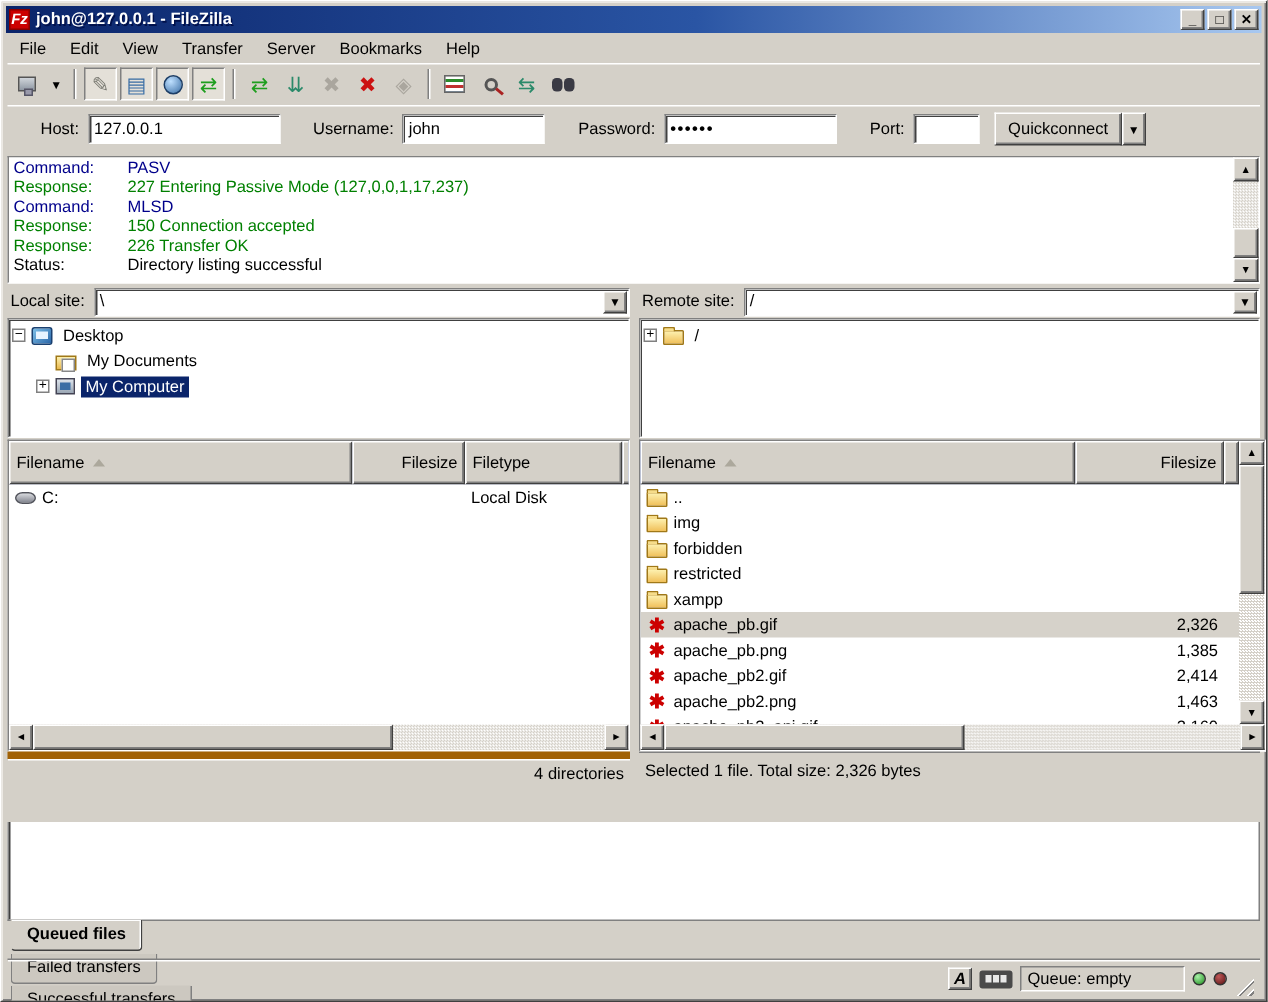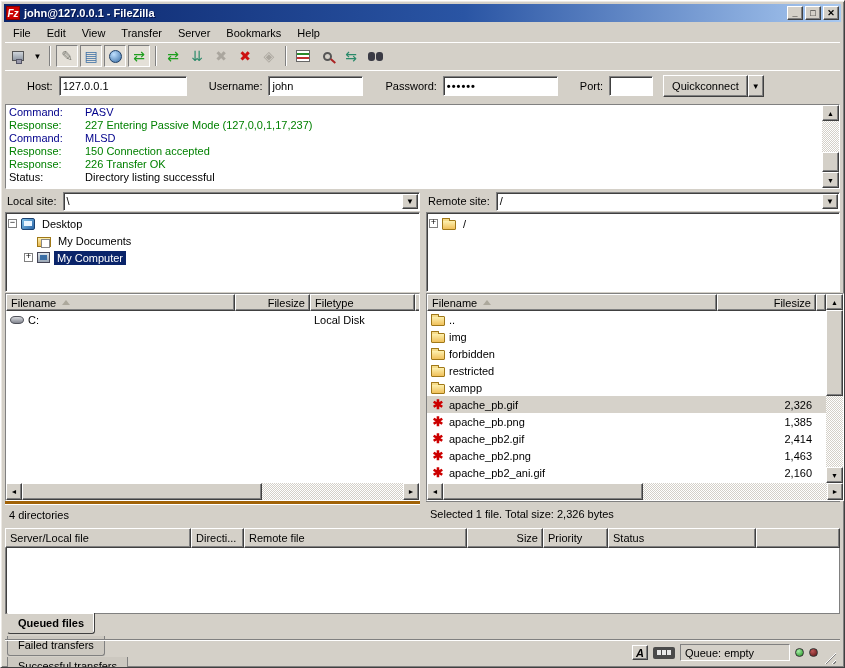--- a/index.html
+++ b/index.html
@@ -114,39 +114,39 @@
   .disk-ic { width:14px; height:8px; background:linear-gradient(#d8dade,#82858f); border:1px solid #50525a; border-radius:40%/55%; }
   .imgfile-ic { width:14px; height:13px; color:#cc0000; font-size:13px; line-height:13px; font-weight:bold; text-align:center; }
 
   
   .lists { position:absolute; left:4px; top:292px; right:4px; height:208px; display:flex; }
   .list-panel { display:flex; flex-direction:column; background:#fff; border:1px solid #808080; border-bottom-color:#fff; border-right-color:#fff; box-shadow: inset 1px 1px 0 #404040; }
   .lp-left { width:415px; flex:none; }
   .lp-right { flex:1; }
   .list-main { flex:1; display:flex; overflow:hidden; }
   .list-cols { flex:1; display:flex; flex-direction:column; overflow:hidden; }
-  .hdr-row { height:17px; flex:none; display:flex; background:#1d4ed8;text-align:right; }
+  .hdr-row { height:29px; flex:none; display:flex; background:#1d4ed8;text-align:right; }
   .hdr-cell { display:flex; align-items:center; padding:0 4px; overflow:hidden; white-space:nowrap; }
   .hdr-right { justify-content:flex-end; }
   .sort-asc { width:0; height:0; border-left:4px solid transparent; border-right:4px solid transparent;
     border-bottom:5px solid #aca89c; margin-left:6px; }
   .rows { flex:1; background:#fff; overflow:hidden; }
   .file-row { display:flex; height:17px; align-items:center; white-space:nowrap; }
   .cell { padding:0 4px; overflow:hidden; display:flex; align-items:center; }
   .cell-right { justify-content:flex-end; }
   .sel-inactive { background:#d6d2ca; }
 
   
   .lc-name { width:229px; flex:none; } .lc-size { width:75px; flex:none; } .lc-type { width:105px; flex:none; } .lc-last { flex:1; }
   
   .rc-name { width:290px; flex:none; } .rc-size { width:99px; flex:none; } .rc-rest { flex:1; }
 
   
   .statusline { position:absolute; left:4px; top:500px; right:4px; height:22px; display:flex; }
-  .statusline .half-l { width:415px; flex:none; border-top:3px solid #a16207; box-shadow:0 1px 0 #fff inset; display:flex; align-items:center; padding:2px 4px 0; }
+  .statusline .half-l { width:415px; flex:none; border-top:5px solid #a16207; box-shadow:0 1px 0 #fff inset; display:flex; align-items:center; padding:2px 4px 0;justify-content:flex-end; }
   .statusline .half-gap { width:6px; flex:none; }
   .statusline .half-r { flex:1; border-top:1px solid #808080; display:flex; align-items:center; padding:2px 4px 0; }
 
   
   .queue-hdr { position:absolute; left:4px; top:527px; right:4px; height:20px; display:flex; background:#d4d0c8; }
   .q-c0 { width:186px; flex:none; } .q-c1 { width:53px; flex:none; } .q-c2 { width:223px; flex:none; }
   .q-c3 { width:76px; flex:none; } .q-c4 { width:65px; flex:none; } .q-c5 { width:148px; flex:none; } .q-c6 { flex:1; }
   .queue-body { position:absolute; left:4px; top:547px; right:4px; height:66px; background:#fff;
     border:1px solid #808080; border-top:none; box-shadow: inset 1px 0 0 #404040; }
 
@@ -490,41 +490,20 @@
   <div class="statusline">
     <div class="half-l">
         <span>4 directories</span>
       </div>
     <div class="half-gap"></div>
     <div class="half-r">
         <span>Selected 1 file. Total size: 2,326 bytes</span>
       </div>
   </div>
 
-  <div class="queue-hdr">
-    <div class="hdr-cell raised q-c0">
-        <span>Server/Local file</span>
-      </div>
-    <div class="hdr-cell raised q-c1">
-        <span>Directi...</span>
-      </div>
-    <div class="hdr-cell raised q-c2">
-        <span>Remote file</span>
-      </div>
-    <div class="hdr-cell raised hdr-right q-c3">
-        <span>Size</span>
-      </div>
-    <div class="hdr-cell raised q-c4">
-        <span>Priority</span>
-      </div>
-    <div class="hdr-cell raised q-c5">
-        <span>Status</span>
-      </div>
-    <div class="hdr-cell raised q-c6"></div>
-  </div>
   <div class="queue-body"></div>
 
   <div class="tabs">
     <div class="tab tab-active">Queued files</div>
     <div class="tab">Failed transfers</div>
     <div class="tab">Successful transfers</div>
   </div>
 
   <div class="statusbar">
     <div class="type-ind raised">A</div>

